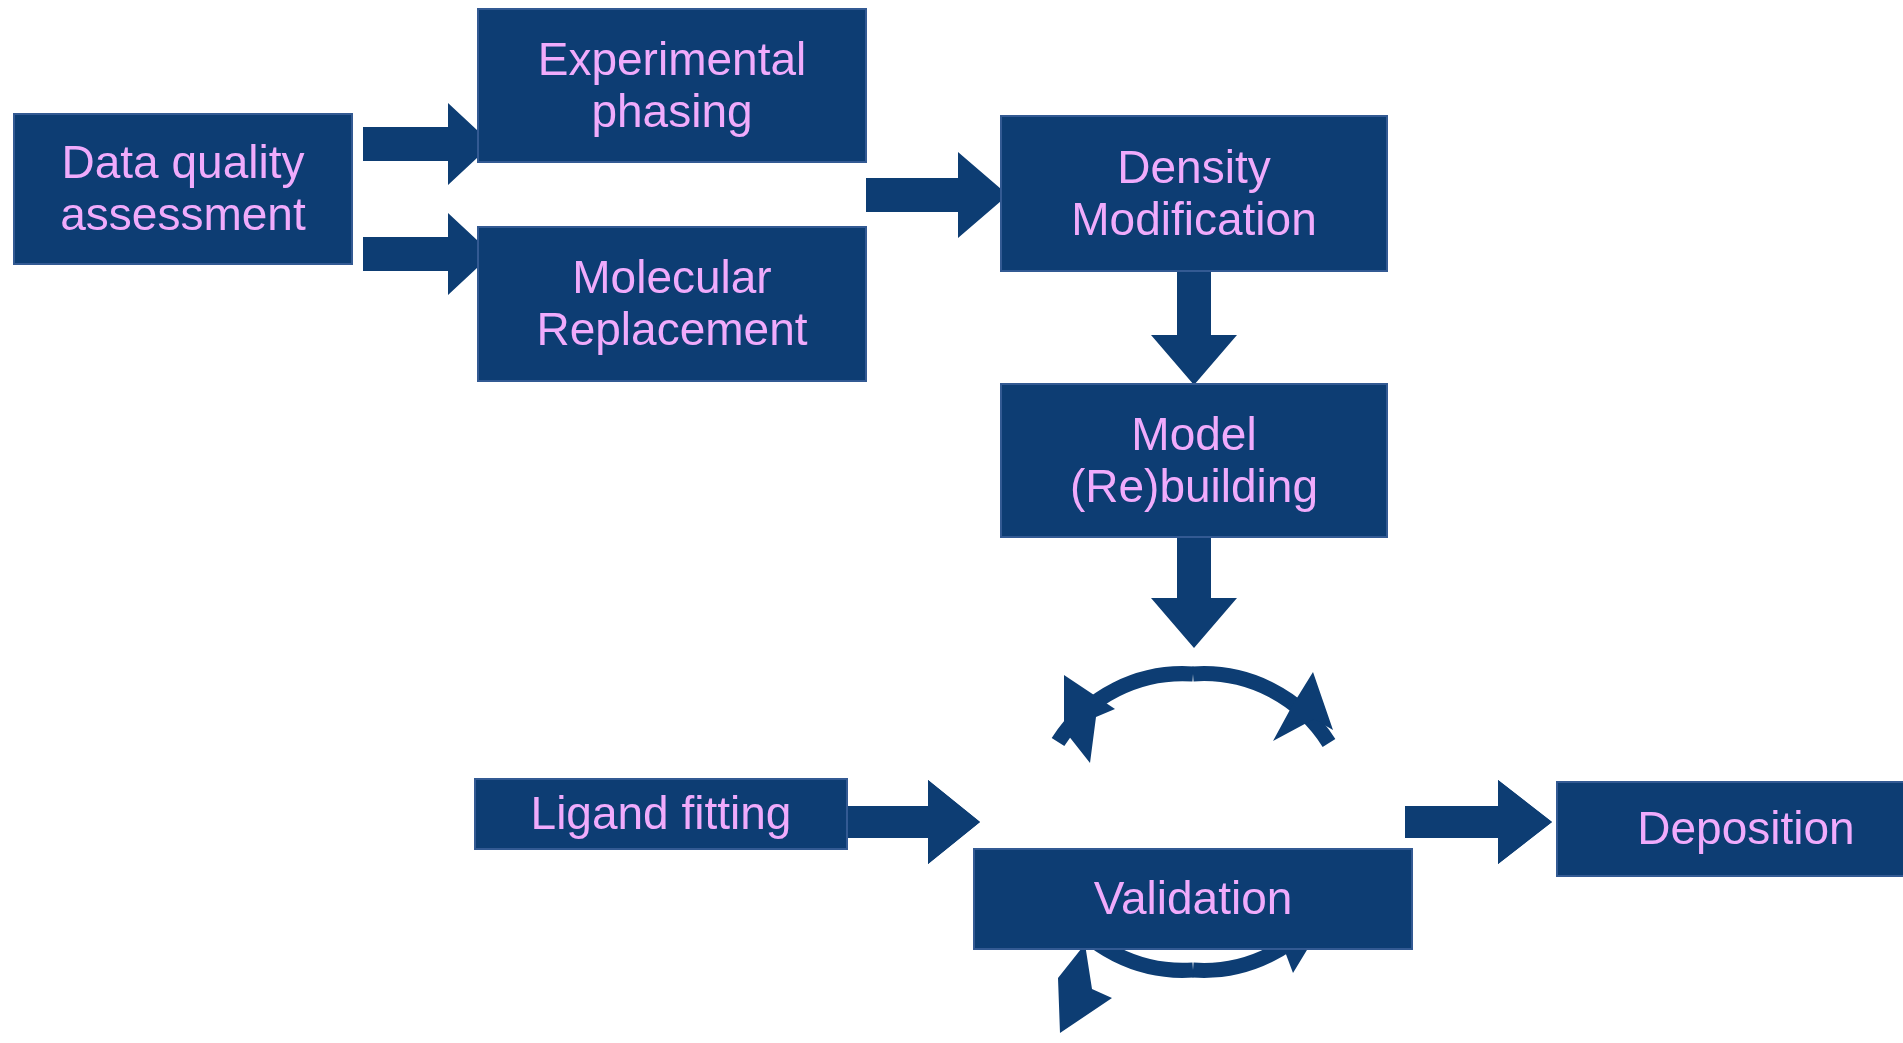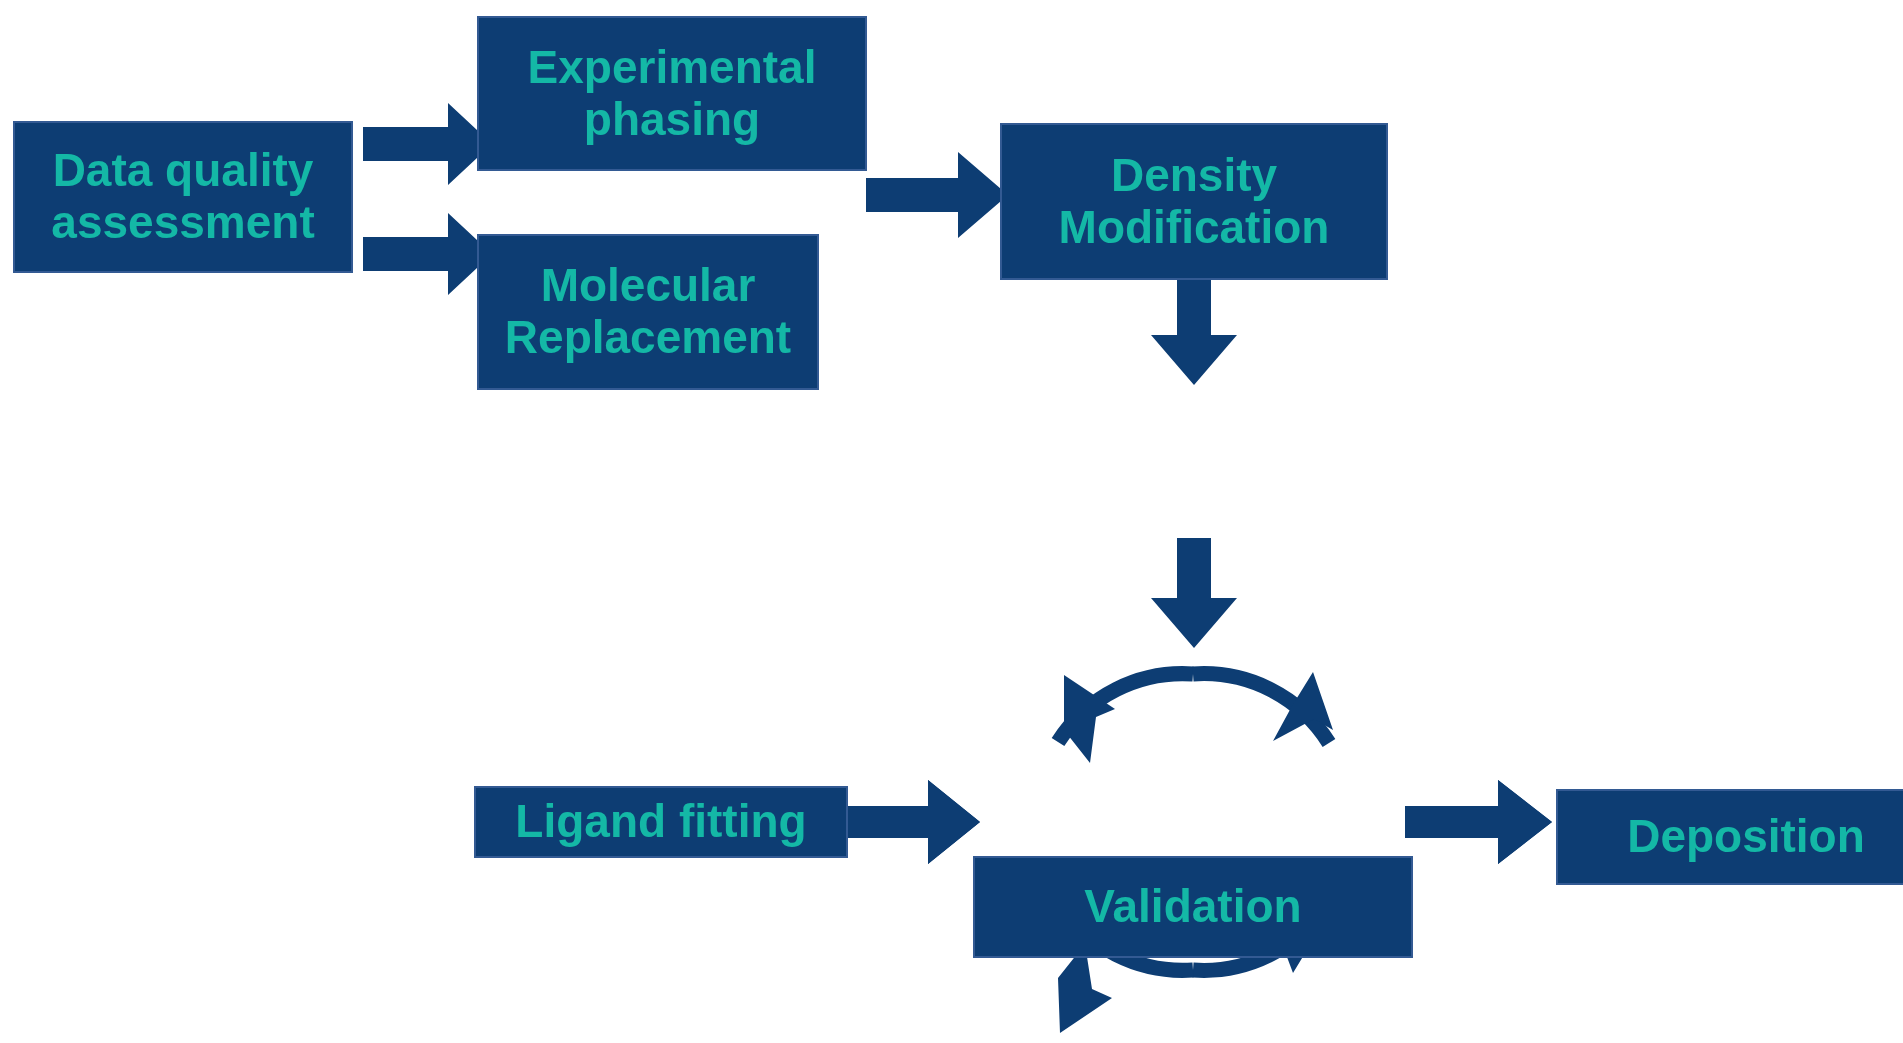--- a/index.html
+++ b/index.html
@@ -15,32 +15,31 @@
     width: 1903px;
     height: 1043px;
     background: #ffffff;
     overflow: hidden;
   }
   .node {
     position: absolute;
     box-sizing: border-box;
     background: #0D3D73;
     border: 2px solid #335A93;
-    color: #14b8a6;
+    color: #f0abfc;
     display: flex;
     align-items: center;
     justify-content: center;
     text-align: center;
     line-height: 1.12;
     font-size: 46px;
-    font-weight: 700;
+    font-weight: 400;
     letter-spacing: 0px;
     white-space: pre-line;
     z-index: 3;
-    margin-top: 8px;
   }
   .ring-svg {
     position: absolute;
     left: 0;
     top: 0;
     width: 1903px;
     height: 1043px;
     z-index: 2;
     pointer-events: none;
   }
@@ -119,26 +118,28 @@
       <path d="M 1058 978 L 1085 944 L 1092 989 L 1112 998 L 1060 1033 Z"></path>
     </g>
   </svg>
 
   <div class="node" style="left:13px; top:113px; width:340px; height:152px; font-size:46px;">Data quality
 assessment</div>
 
   <div class="node" style="left:477px; top:8px; width:390px; height:155px; font-size:46px;">Experimental
 phasing</div>
 
-  <div class="node" style="left:477px; top:226px; width:342px; height:156px; font-size:46px;">Molecular
+  <div class="node" style="left:477px; top:226px; width:390px; height:156px; font-size:46px;">Molecular
 Replacement</div>
 
   <div class="node" style="left:1000px; top:115px; width:388px; height:157px; font-size:46px;">Density
 Modification</div>
 
+  <div class="node" style="left:1000px; top:383px; width:388px; height:155px; font-size:46px;">Model
+(Re)building</div>
 
 
   <div class="node" style="left:973px; top:848px; width:440px; height:102px; font-size:46px;">Validation</div>
 
   <div class="node" style="left:474px; top:778px; width:374px; height:72px; font-size:46px;">Ligand fitting</div>
 
   <div class="node" style="left:1556px; top:781px; width:380px; height:96px; font-size:46px;">Deposition</div>
 
   <svg class="arrow-svg arrow-over" viewBox="0 0 1903 1043">
     <g fill="#0D3D73">

